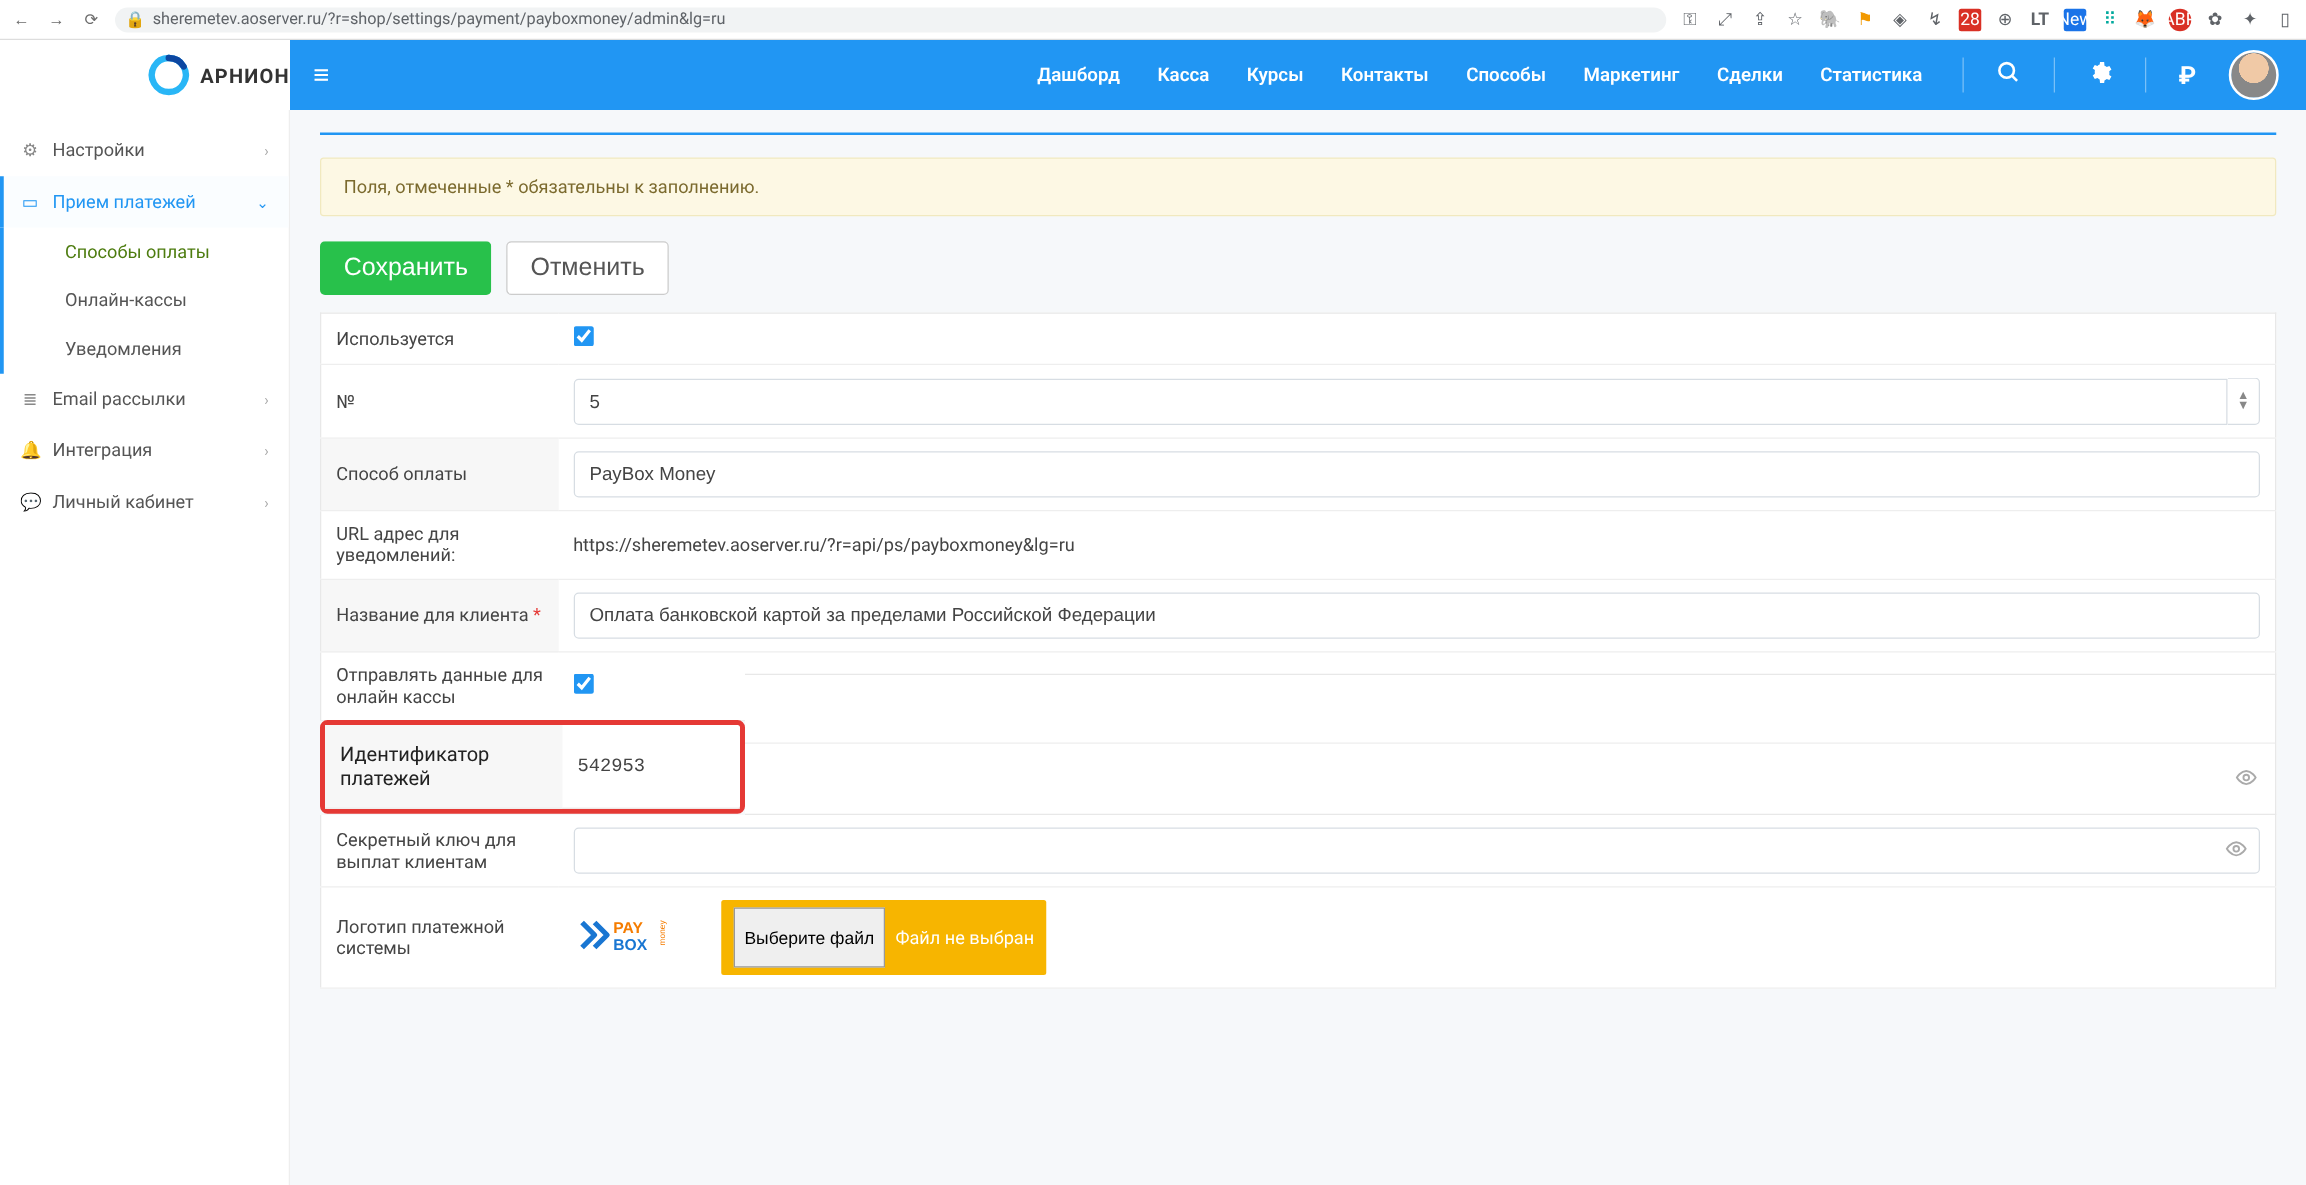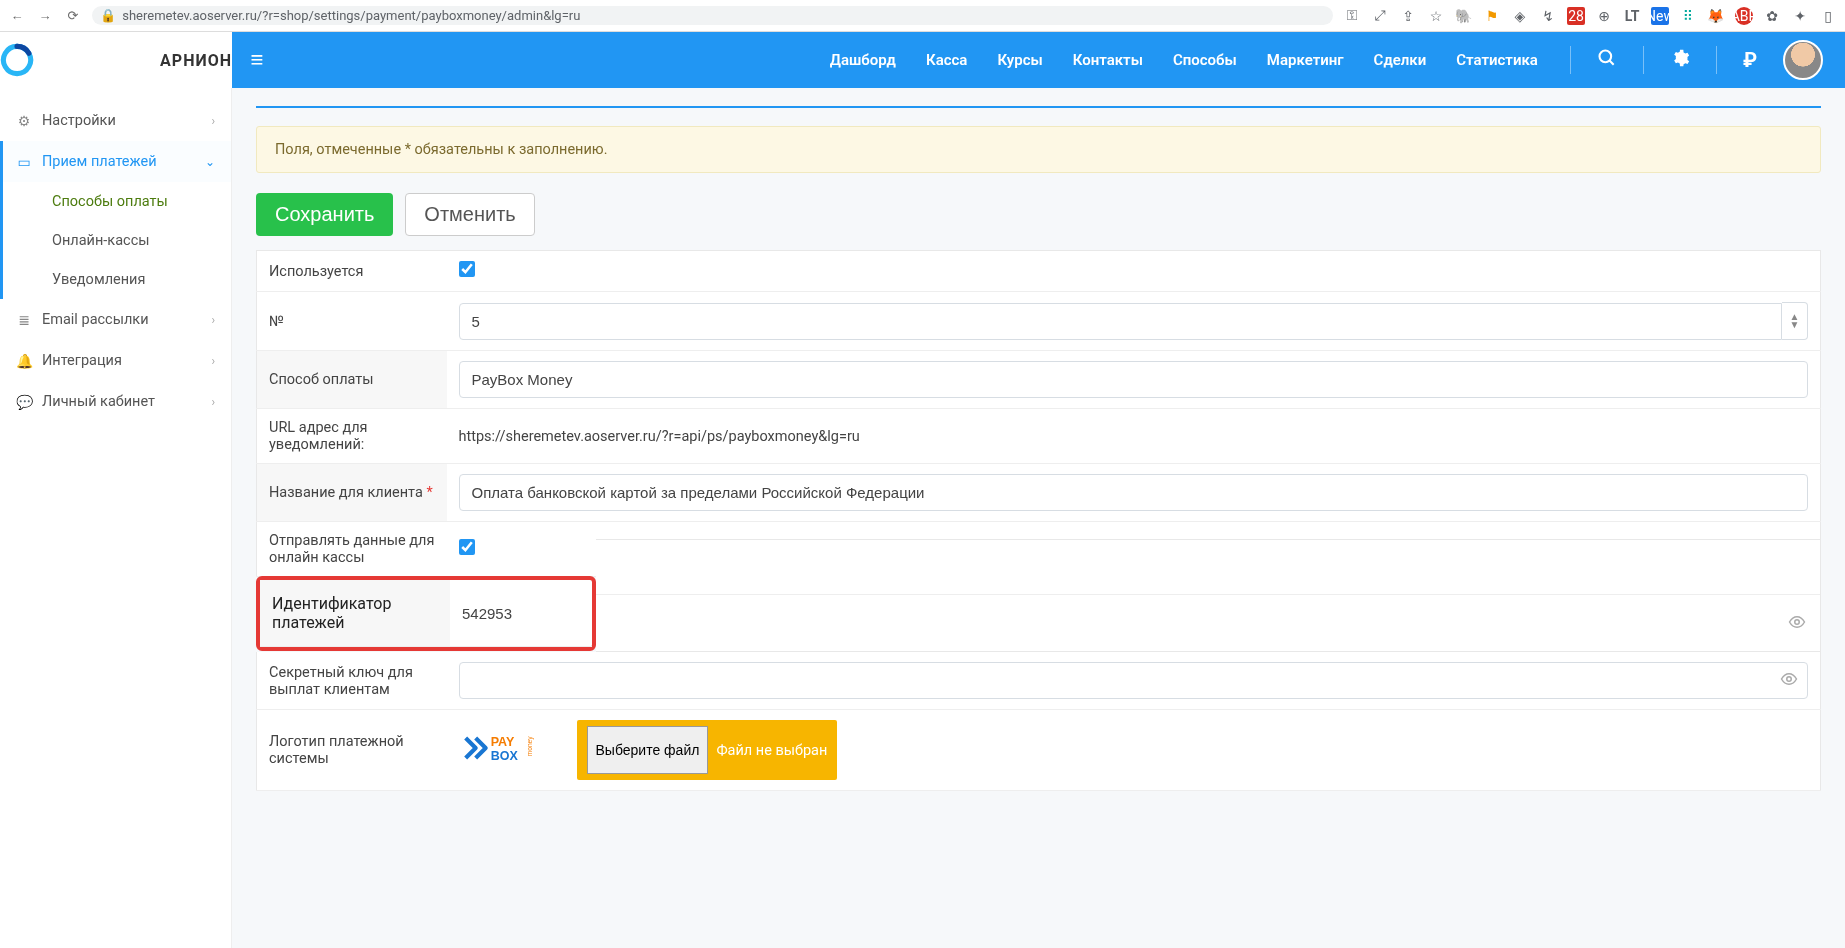--- a/index.html
+++ b/index.html
@@ -28,21 +28,21 @@
   .ext-gray{ color:#5f6368;}
 
   
   .app-header {
     height: 56px; background: #2196f3; color: #fff;
     display: flex; align-items: center;
     position: relative;
   }
   .logo-box {
     width: 232px; height: 56px; background: #fff;
-    display: flex; align-items: center; justify-content: space-between;
+    display: flex; align-items: center; justify-content: flex-end;
     gap: 8px;
   }
   .logo-mark {
     width: 34px; height: 34px; position: relative;
   }
   .logo-mark svg { width:100%; height:100%; }
   .logo-text { font-weight: 700; letter-spacing: 1px; color: #333; font-size: 16px; }
   .hamburger { width: 50px; text-align: center; font-size: 22px; cursor: pointer; }
   .top-nav { display: flex; gap: 30px; margin-left: auto; padding-right: 10px; align-items:center;}
   .top-nav a, .top-nav .nav-link {
@@ -311,21 +311,21 @@
       </tr>
     </tbody>
       </table>
 
     <div class="highlight-box" style="margin-top:-1px; width:340px; position:relative; z-index:2; background:#fff;">
       <table style="width:100%; border-collapse:collapse;">
         <tbody>
             <tr class="highlight-row">
           <td class="label" style="width:190px; padding:14px 12px; background:#f7f7f7; border-bottom:1px solid #eee;">Идентификатор платежей</td>
           <td style="padding:8px 10px; border-bottom:1px solid #eee;">
-            <input class="text-input" style="border: none; padding: 6px 2px;" value="542953">
+            <input class="text-input" style="border: none; padding: 6px 2px; font-family: Liberation Mono, monospace;" value="542953">
           </td>
         </tr>
       </tbody>
         </table>
     </div>
 
     <div style="margin-top:-112px; margin-left:340px; background:#fff; border:1px solid #e8e8e8; border-left:none;">
        <div style="height:55px; border-bottom:1px solid #eee;"></div>
        <div style="height:56px; position:relative;">
          <span class="eye-icon" style="position:absolute; right:14px; top:18px;">

